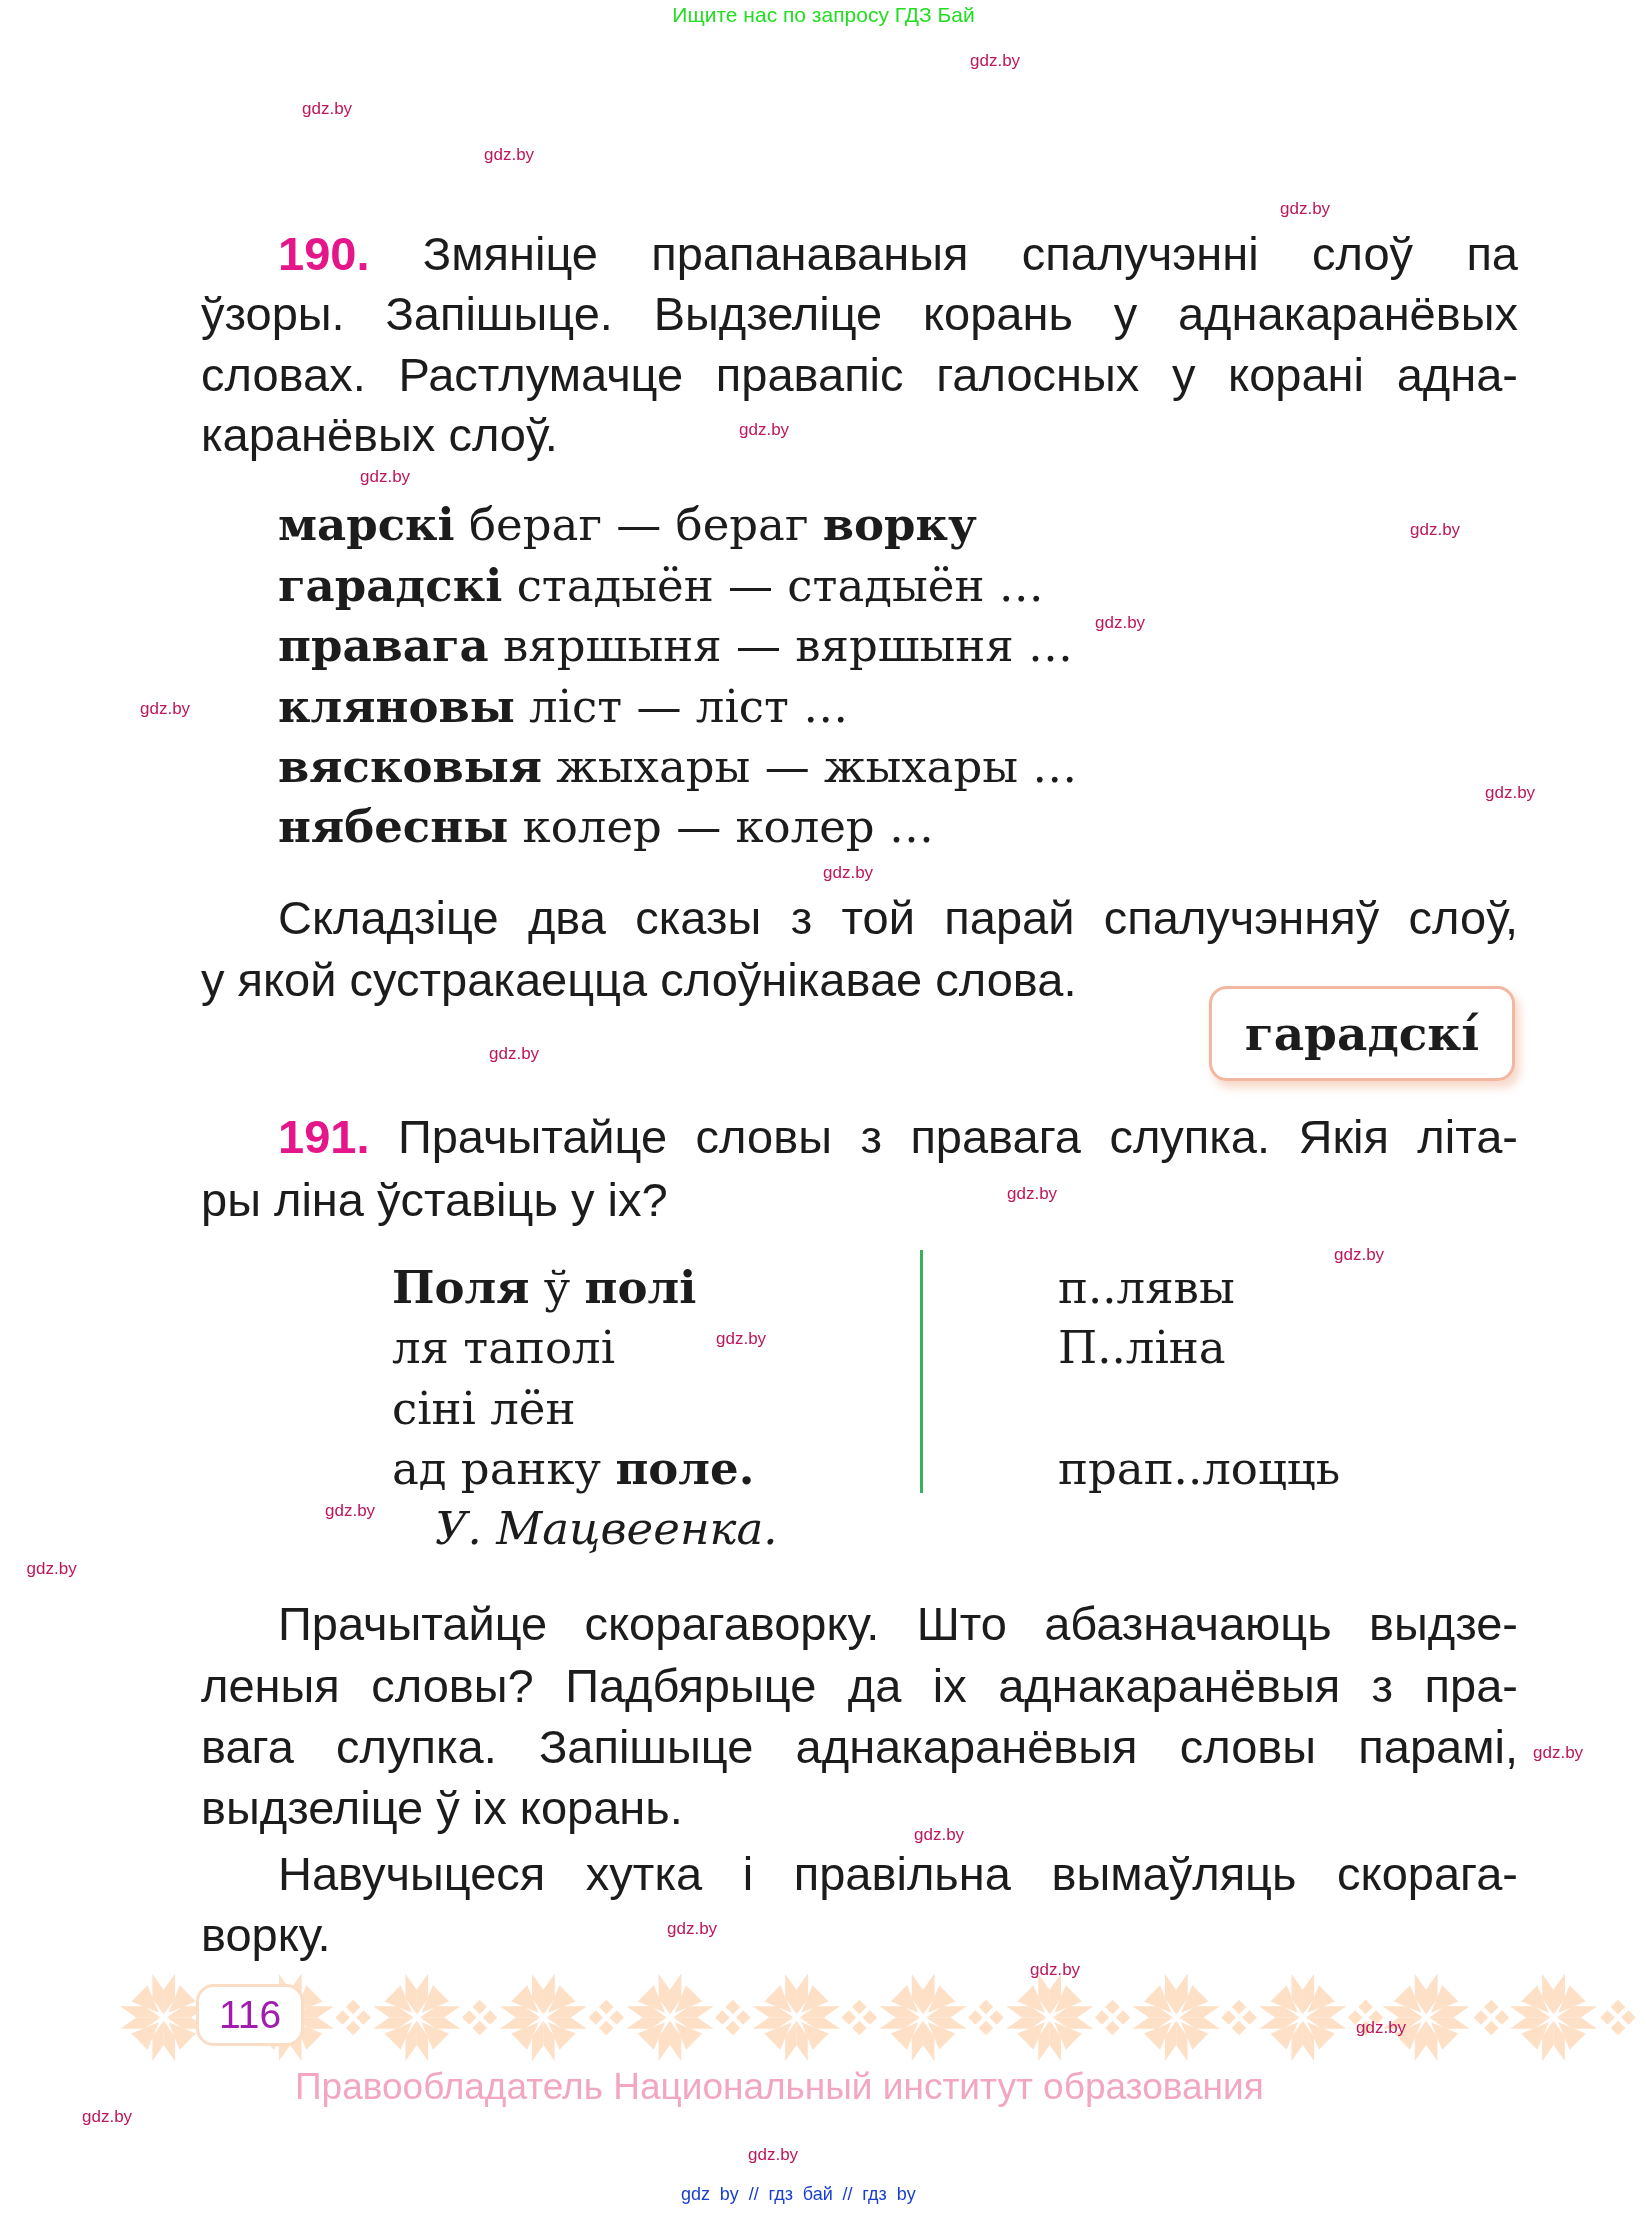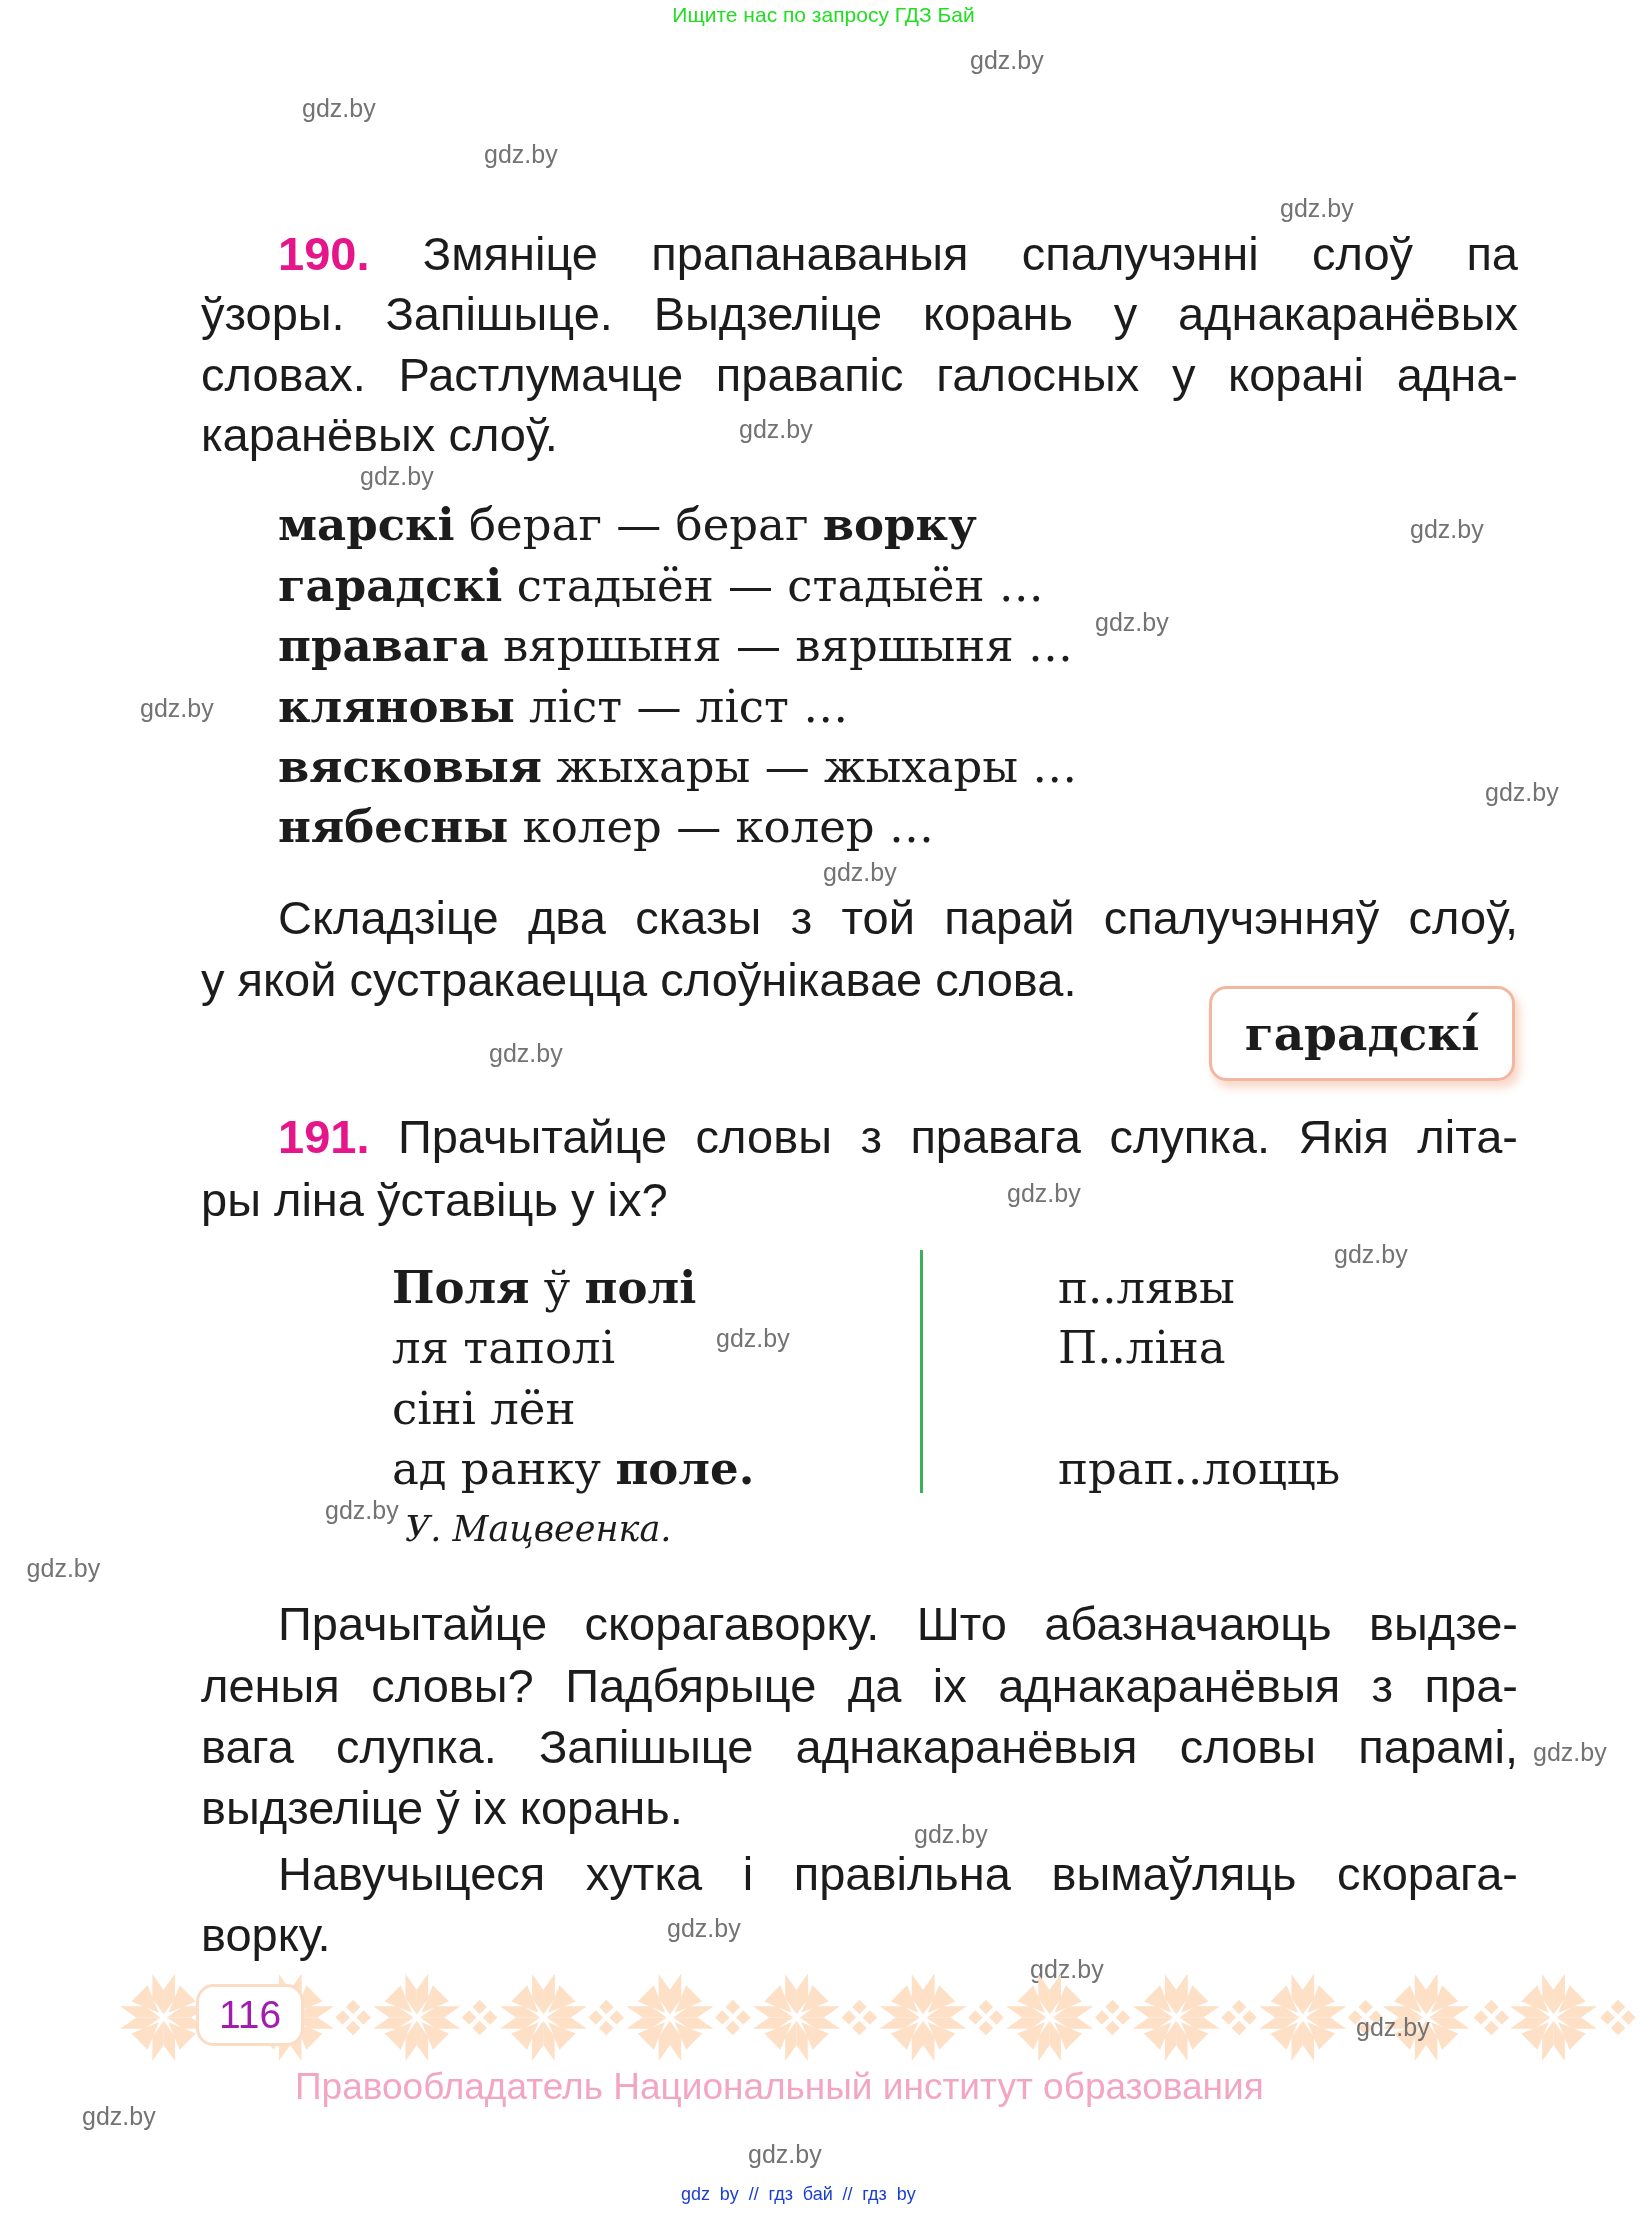--- a/index.html
+++ b/index.html
@@ -1,28 +1,28 @@
 <!DOCTYPE html>
 <html style="font-size:13px"><head>
 <meta charset="utf-8">
 <style>
   html, body { margin:0; padding:0; background:#ffffff; }
   body { width:1647px; height:2216px; position:relative; overflow:hidden; color:#1a1a1a; }
   .abs { position:absolute; white-space:nowrap; }
   .banner { left:0; width:1647px; top:3.2px; text-align:center; font-family:"Liberation Sans", sans-serif; font-size:21px; color:#22dd22; }
-  .wm { font-family:"Liberation Sans", sans-serif; font-size:25px; color:#737373; line-height:27px; }
+  .wm { font-family:"Liberation Sans", sans-serif; font-size:17px; color:#be185d; line-height:27px; }
   .body-line { font-family:"Liberation Sans", sans-serif; font-size:47px; line-height:56px; color:#1c1c1c; }
   .just { text-align:justify; text-align-last:justify; }
   .num { color:#e5158a; font-weight:bold; }
   .serif { font-family:"DejaVu Serif", serif; font-size:45px; line-height:56px; color:#1c1c1c; }
   .serif b { font-weight:bold; }
   .dict-box { position:absolute; left:1209px; top:986px; width:300px; height:89px; border:3.2px solid #f3b7a1; border-radius:17.7px; background:#fff; box-shadow:4.8px 6.4px 8px rgba(240,170,140,0.45); display:flex; align-items:center; justify-content:center; }
   .dict-word { font-family:"DejaVu Serif", serif; font-weight:bold; font-size:47px; color:#1c1c1c; }
   .col-divider { position:absolute; left:920px; top:1250px; width:3.2px; height:243px; background:#3bb05a; }
-  .author { font-family:"DejaVu Serif", serif; font-style:italic; font-size:35px; }
+  .author { font-family:"DejaVu Serif", serif; font-style:italic; font-size:45px;margin-left:30px; }
   .ornament { position:absolute; left:0; top:1973px; width:1647px; height:89px; }
   .page-box { position:absolute; left:196px; top:1984px; width:102px; height:56px; border:3.2px solid #fbdcc4; border-radius:17.7px; background:#fff; display:flex; align-items:center; justify-content:center; }
   .page-num { font-family:"Liberation Sans", sans-serif; font-size:39px; color:#a21caf; }
   .copyright { left:295px; top:2066px; font-family:"Liberation Sans", sans-serif; font-size:37px; color:#f3a6c2; }
   .links { left:681px; top:2184px; font-family:"Liberation Sans", sans-serif; font-size:18px; color:#1a3fcf; word-spacing:4.8px; }
 </style>
 </head>
 <body>
 
 <div class="abs banner">Ищите нас по запросу ГДЗ Бай</div>

